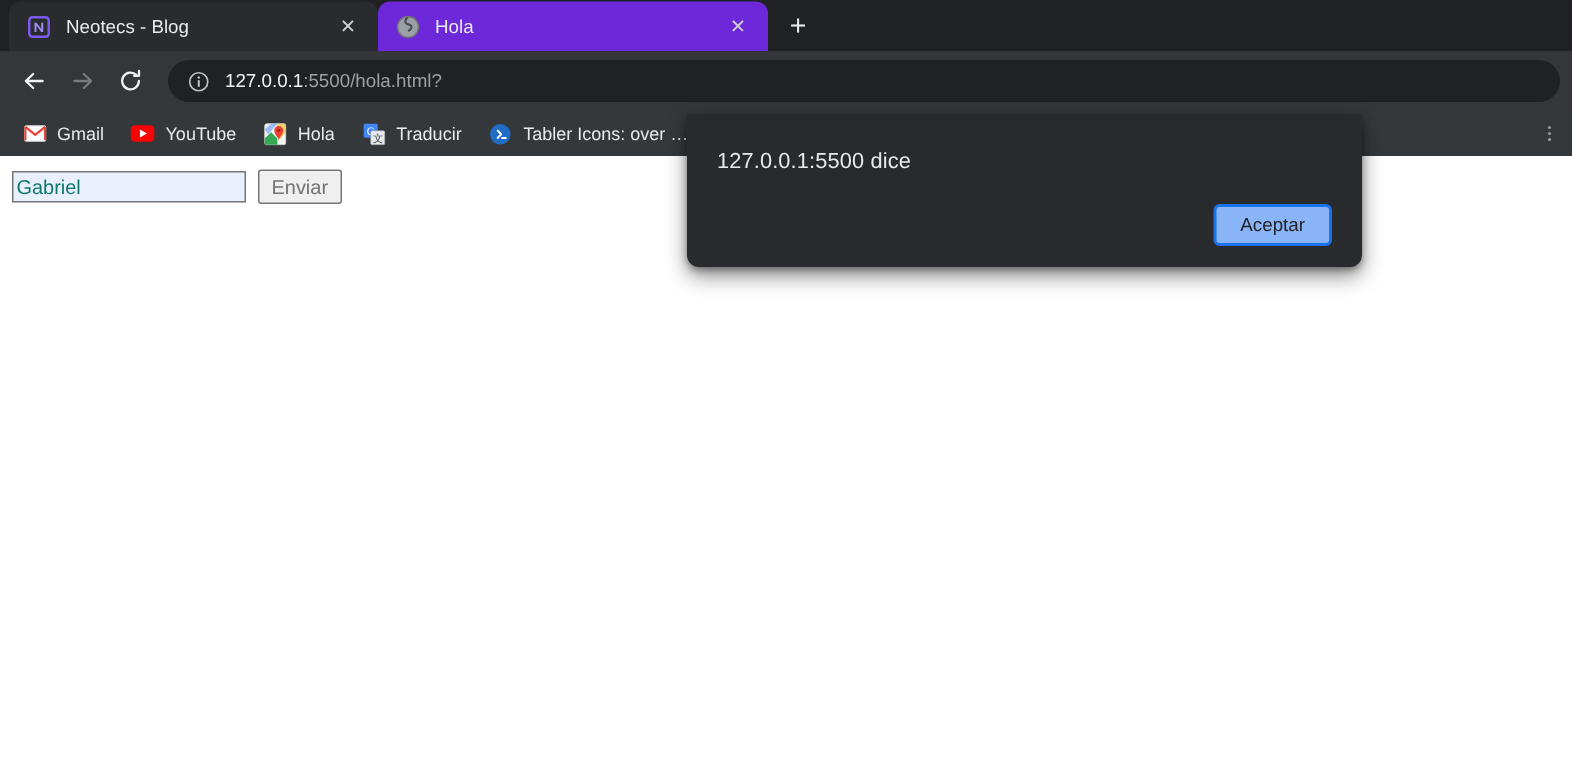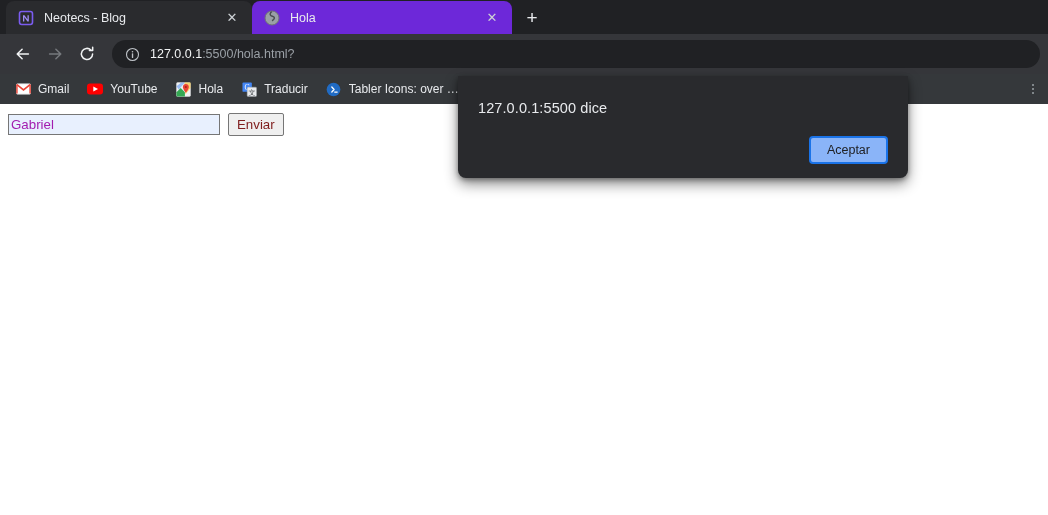--- a/index.html
+++ b/index.html
@@ -165,36 +165,36 @@
     height: 411px;
     background: #ffffff;
     padding: 9px 8px;
   }
   .form-row {
     display: flex;
     align-items: center;
     gap: 8px;
   }
   .name-input {
-    width: 212px;
+    width: 156px;
     height: 21px;
     background: #e8f0fe;
     border: 1px solid #767676;
-    color: #a21caf;
+    color: #0f766e;
     font-family: "Liberation Sans", sans-serif;
     font-size: 13.3px;
     padding: 1px 2px;
     border-radius: 0;
     outline: none;
   }
   .send-btn {
     height: 23px;
     background: #efefef;
     border: 1px solid #767676;
-    color: #7f1d1d;
+    color: #737373;
     font-family: "Liberation Sans", sans-serif;
     font-size: 13.3px;
     padding: 1px 8px;
     border-radius: 2px;
   }
 
   
   .dialog-layer {
     position: absolute;
     left: 0; top: 76px;

